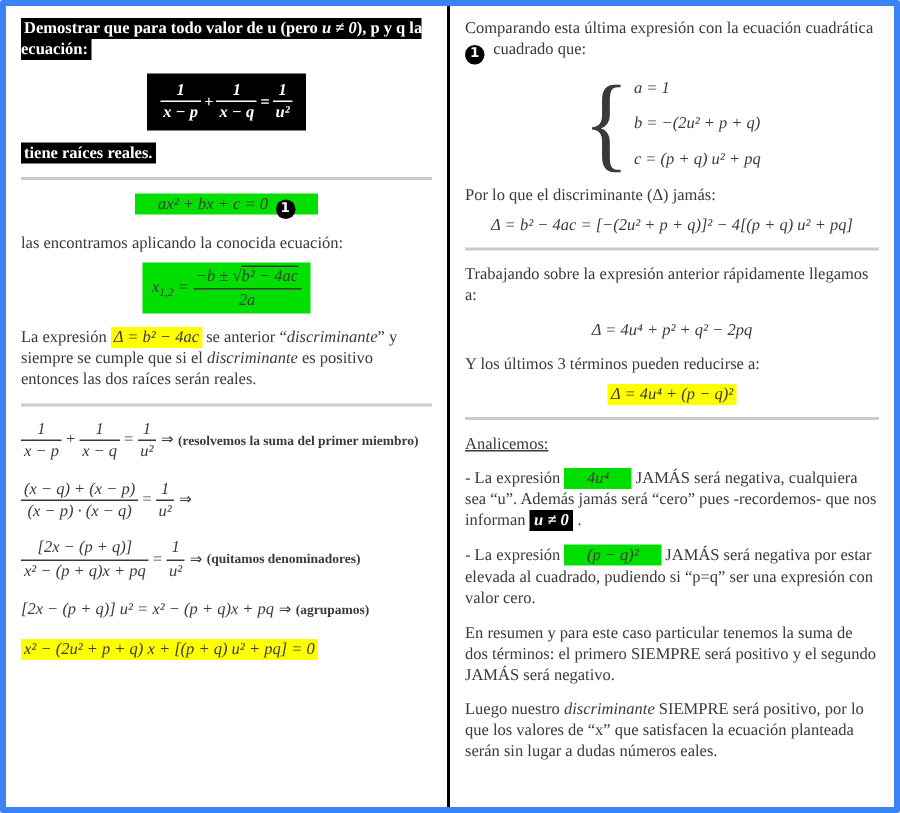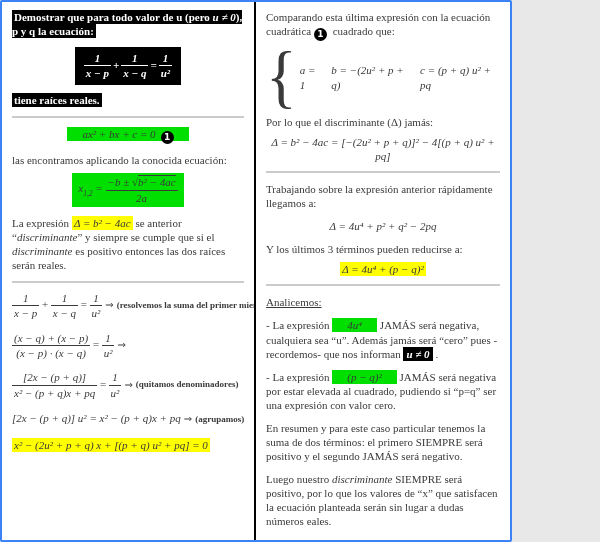--- a/index.html
+++ b/index.html
@@ -1,18 +1,18 @@
 <!DOCTYPE html>
 <html><head>
 <meta charset="utf-8">
 <style>
   html,body{margin:0;padding:0;background:#e8e8e8;}
   .page{
-    width:512px;height:542px;box-sizing:border-box;margin:0;
-    border:2px solid #3b82f6;border-radius:2px;background:#fff;
+    width:600px;height:542px;box-sizing:border-box;margin:0;
+    border:4px solid #3b82f6;border-radius:2px;background:#fff;
     display:flex;
     font-family:"Liberation Serif","DejaVu Serif",serif;
     color:#3a3a3a;font-size:11px;line-height:1.28;
     overflow:hidden;
     justify-content:space-between;
   }
   .col{flex:1 1 50%;box-sizing:border-box;padding:8px 10px 4px 10px;overflow:hidden;}
   .col-left{border-right:2px solid #000;}
   .para{margin:0 0 9px 0;}
   .title{font-weight:bold;}
@@ -40,21 +40,21 @@
   }
   .badge-inline{margin-left:0;margin-right:3px;}
   .note{font-weight:bold;font-size:9px;font-style:normal;}
   .arrow{font-style:normal;padding:0 3px;font-family:"DejaVu Sans",sans-serif;font-size:10px;}
   .sqrt-sign{font-style:normal;}
   .radicand{border-top:1px solid currentColor;}
   sub{font-size:7.5px;}
   .work-line{margin:0 0 12px 0;white-space:nowrap;}
   .system{display:flex;align-items:center;justify-content:center;gap:3px;margin:2px 0 10px 0;}
   .brace{font-size:64px;line-height:0.85;font-weight:400;color:#3a3a3a;transform:scaleY(1.1);font-style:normal;}
-  .sys-lines{display:flex;gap:9px;font-style:italic;text-align:left;}
+  .sys-lines{display:flex;flex-direction:column;gap:9px;font-style:italic;text-align:left;}
   .underline{text-decoration:underline;}
   .hl-black-sm{background:#000;color:#fff;font-weight:bold;padding:1px 3px;}
   .roots-box{display:inline-block;padding:3px 6px;}
 </style>
 </head>
 <body>
 
 <div class="page">
 
   <div class="col col-left">

